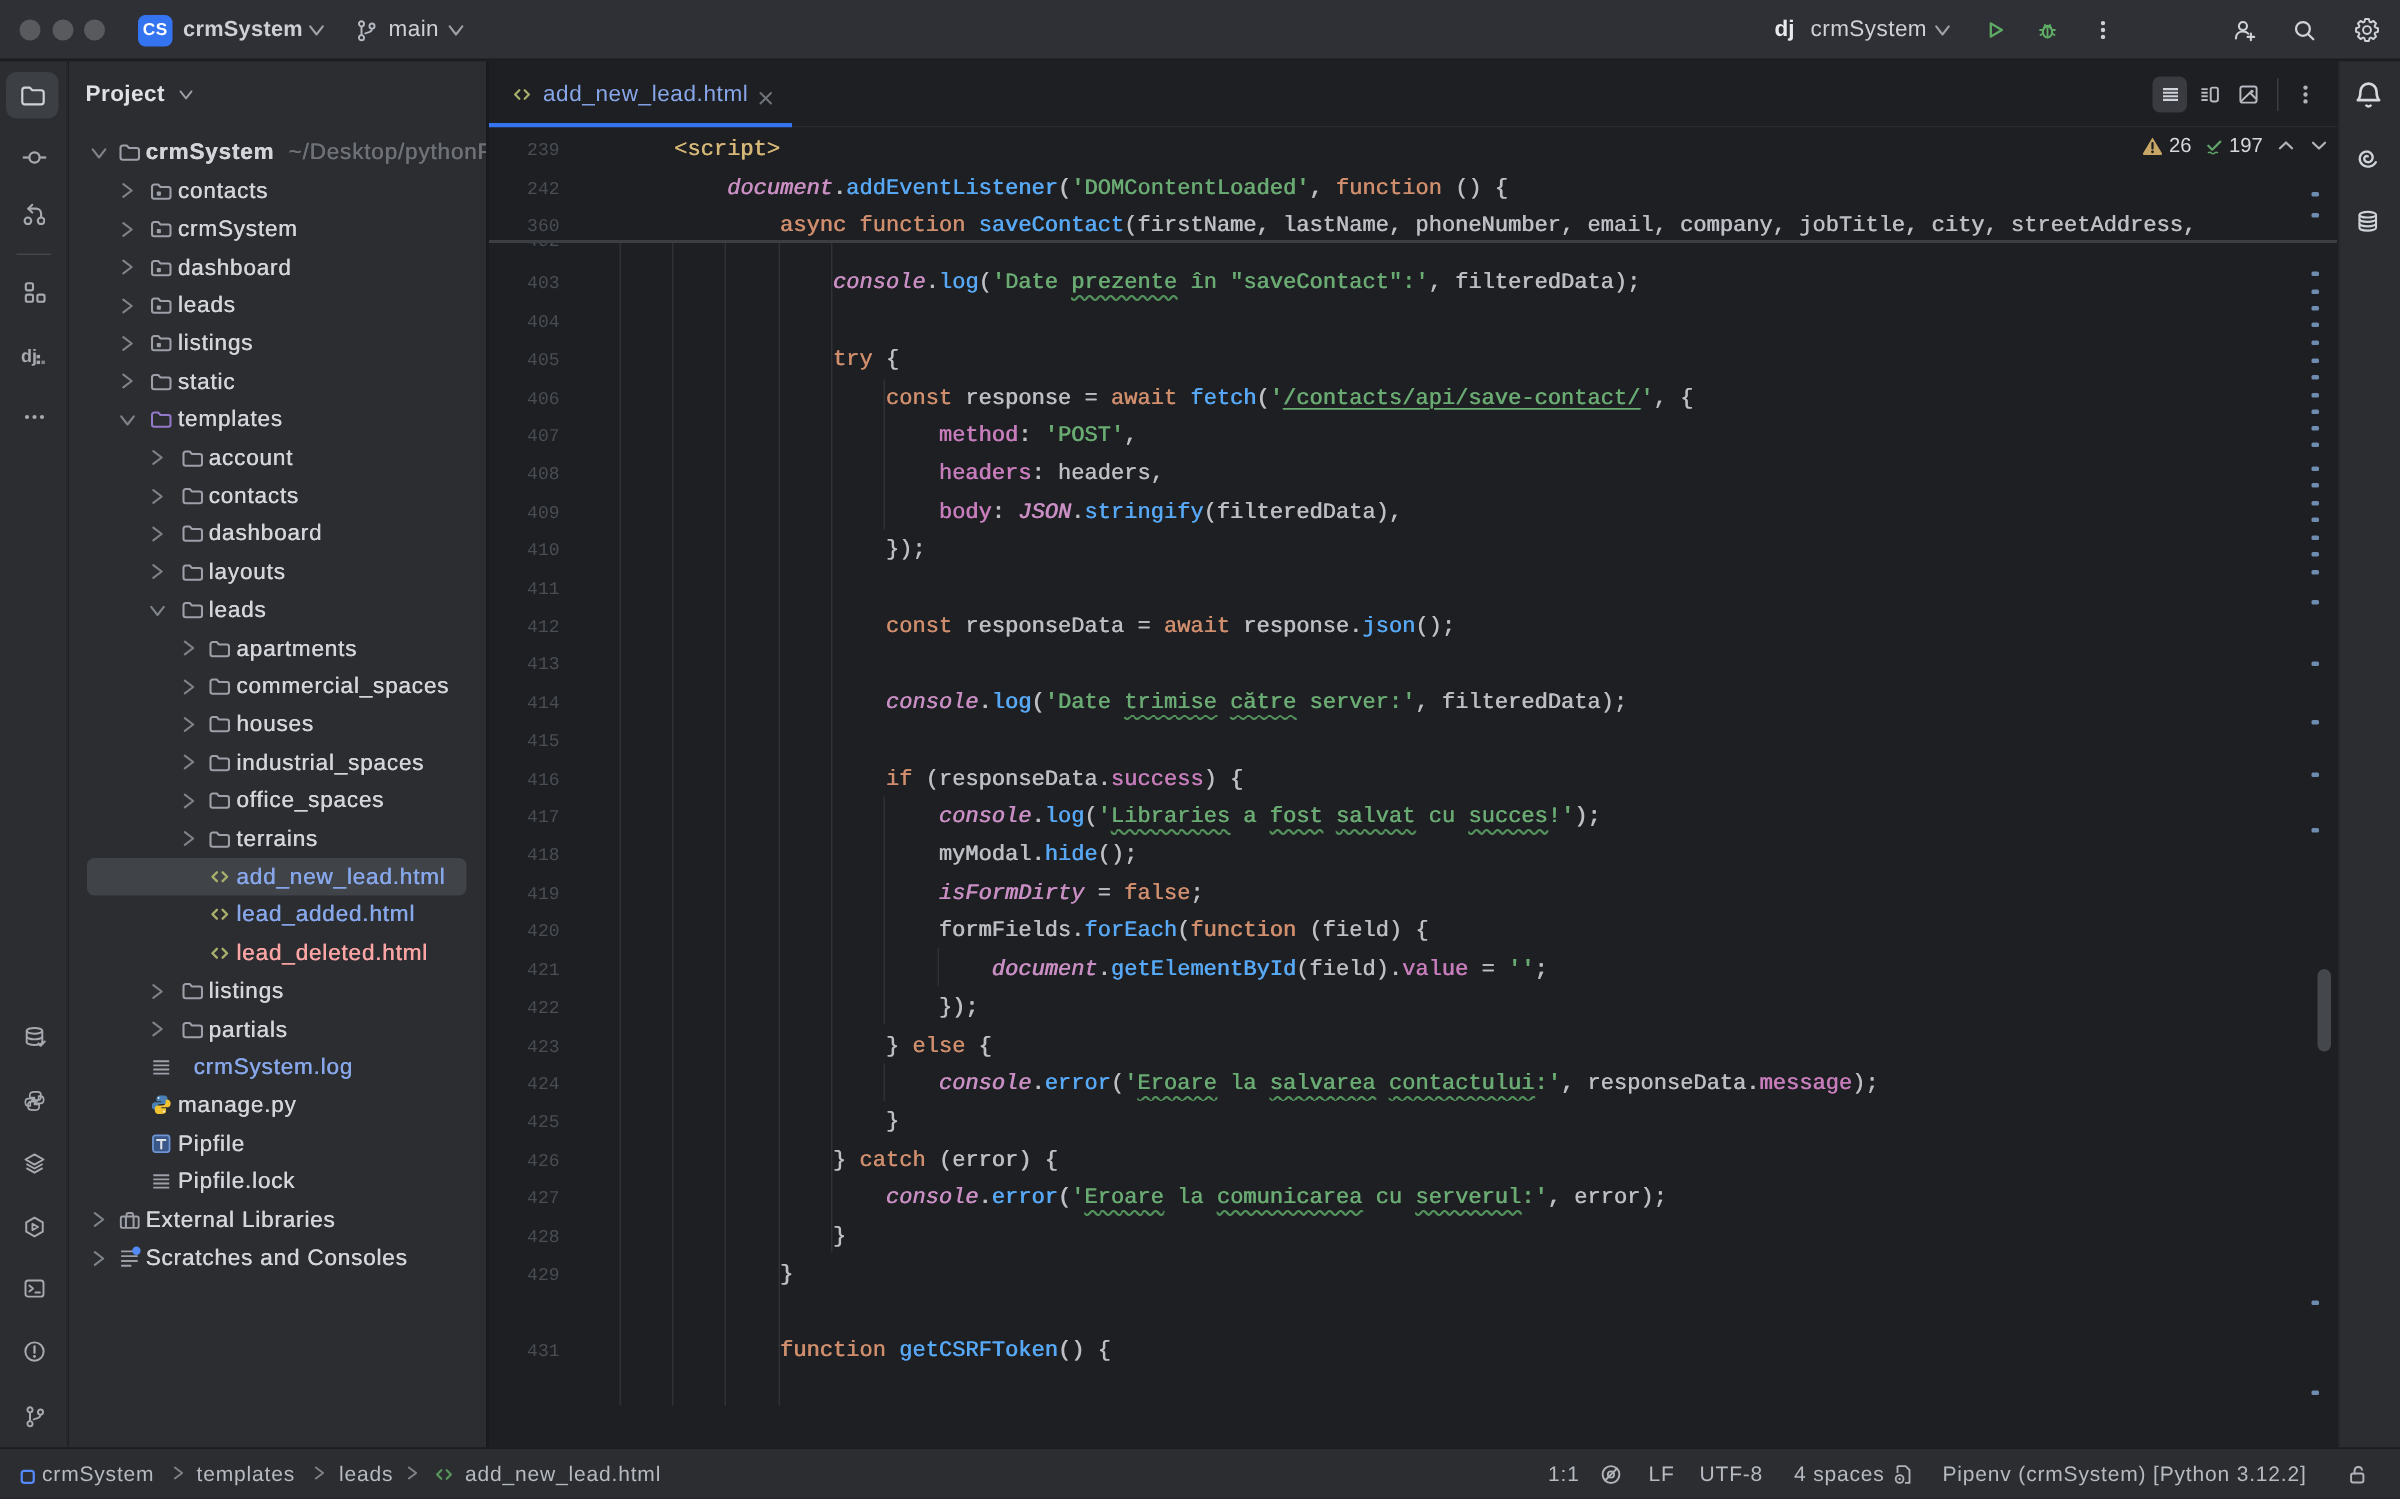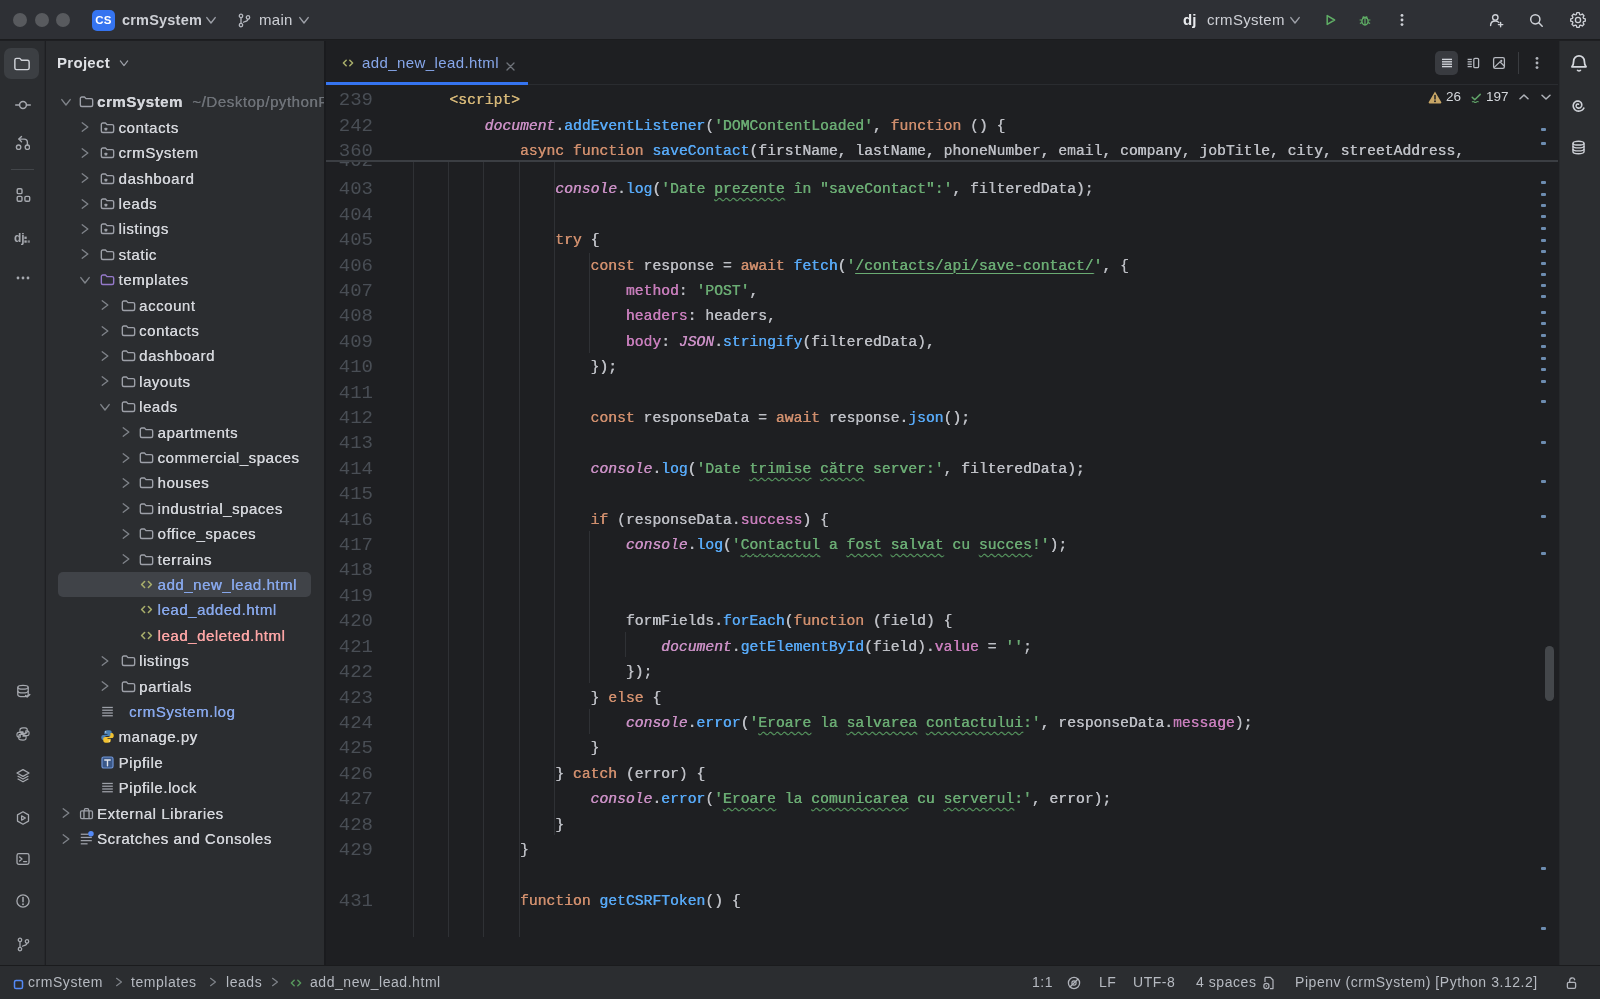--- a/index.html
+++ b/index.html
@@ -9,21 +9,21 @@
 #pborder{position:absolute;left:324px;top:41px;width:2px;height:924px;background:#1a1b1e}
 #editor{position:absolute;left:326px;top:41px;width:1232px;height:924px;background:#1e1f22;overflow:hidden}
 #rstrip{position:absolute;left:1559px;top:41px;width:41px;height:924px;background:#2b2d30;border-left:1px solid #26282b}
 #status{position:absolute;left:0;top:965px;width:1600px;height:34px;background:#2b2d30;border-top:1px solid #1a1b1d;font-size:14px;color:#b6bac1;letter-spacing:0.55px}
 .trow{position:absolute;left:0;width:100%;height:25.4px}
 .trow .lbl{position:absolute;top:0;line-height:25.4px;font-size:15px;letter-spacing:0.55px;color:#d3d5da;white-space:nowrap;text-shadow:0.3px 0 currentColor}
 .trow svg{position:absolute}
 pre{font-family:"Liberation Mono",monospace;font-size:14.714px;line-height:25.41px;white-space:pre;color:#bcbec4;text-shadow:0.4px 0 currentColor}
 .crow{position:absolute;left:0;width:100%;height:25.41px}
 .crow pre{position:absolute;left:88px;top:0}
-.crow .ln{position:absolute;left:0;width:47px;top:0;text-align:right;font-family:"Liberation Mono",monospace;font-size:19px;line-height:25.41px;color:#494e55}
+.crow .ln{position:absolute;left:0;width:47px;top:0;text-align:right;font-family:"Liberation Mono",monospace;font-size:12px;line-height:25.41px;color:#494e55}
 .k{color:#cf8e6d} .s{color:#6aab73} .f{color:#57a8f5} .p{color:#c77dbb}
 .g{color:#c98fc4;font-style:italic} .tag{color:#d5b778}
 .sq{text-decoration:underline;text-decoration-style:wavy;text-decoration-color:#4f9158;text-decoration-thickness:1px;text-underline-offset:4px}
 .lnk{text-decoration:underline;text-decoration-color:#6aab73;text-decoration-thickness:1px;text-underline-offset:3px}
 .guide{position:absolute;width:1px;background:#2f3135}
 .mark{position:absolute;left:1215px;width:5px;height:2.6px;background:#6d8cb0;border-radius:1px}
 </style></head><body>
 <div id="titlebar">
     <div class="abs" style="left:13.2px;top:13px;width:14px;height:14px;border-radius:50%;background:#585a5e"></div>
     <div class="abs" style="left:35px;top:13px;width:14px;height:14px;border-radius:50%;background:#585a5e"></div>
@@ -509,27 +509,29 @@
     <div class="crow" style="top:441.23px">
       <div class="ln">415</div>
       <pre></pre>
     </div>
     <div class="crow" style="top:466.64px">
       <div class="ln">416</div>
       <pre>                    <span class="k">if</span> (responseData.<span class="p">success</span>) {</pre>
     </div>
     <div class="crow" style="top:492.05px">
       <div class="ln">417</div>
-      <pre>                        <span class="g">console</span>.<span class="f">log</span>(<span class="s">'</span><span class="s sq">Contactul</span><span class="s"> a </span><span class="s sq">fost</span><span class="s"> </span><span class="s sq">salvat</span><span class="s"> cu </span><span class="s sq">succes</span><span class="s">!'</span>);</pre>
+      <pre>                        <span class="g">console</span>.<span class="f">log</span>(<span class="s">'</span><span class="s sq">Libraries</span><span class="s"> a </span><span class="s sq">fost</span><span class="s"> </span><span class="s sq">salvat</span><span class="s"> cu </span><span class="s sq">succes</span><span class="s">!'</span>);</pre>
     </div>
     <div class="crow" style="top:517.46px">
       <div class="ln">418</div>
+      <pre>                        myModal.<span class="f">hide</span>();</pre>
     </div>
     <div class="crow" style="top:542.87px">
       <div class="ln">419</div>
+      <pre>                        <span class="g">isFormDirty</span> = <span class="k">false</span>;</pre>
     </div>
     <div class="crow" style="top:568.28px">
       <div class="ln">420</div>
       <pre>                        formFields.<span class="f">forEach</span>(<span class="k">function</span> (field) {</pre>
     </div>
     <div class="crow" style="top:593.69px">
       <div class="ln">421</div>
       <pre>                            <span class="g">document</span>.<span class="f">getElementById</span>(field).<span class="p">value</span> = <span class="s">''</span>;</pre>
     </div>
     <div class="crow" style="top:619.10px">

